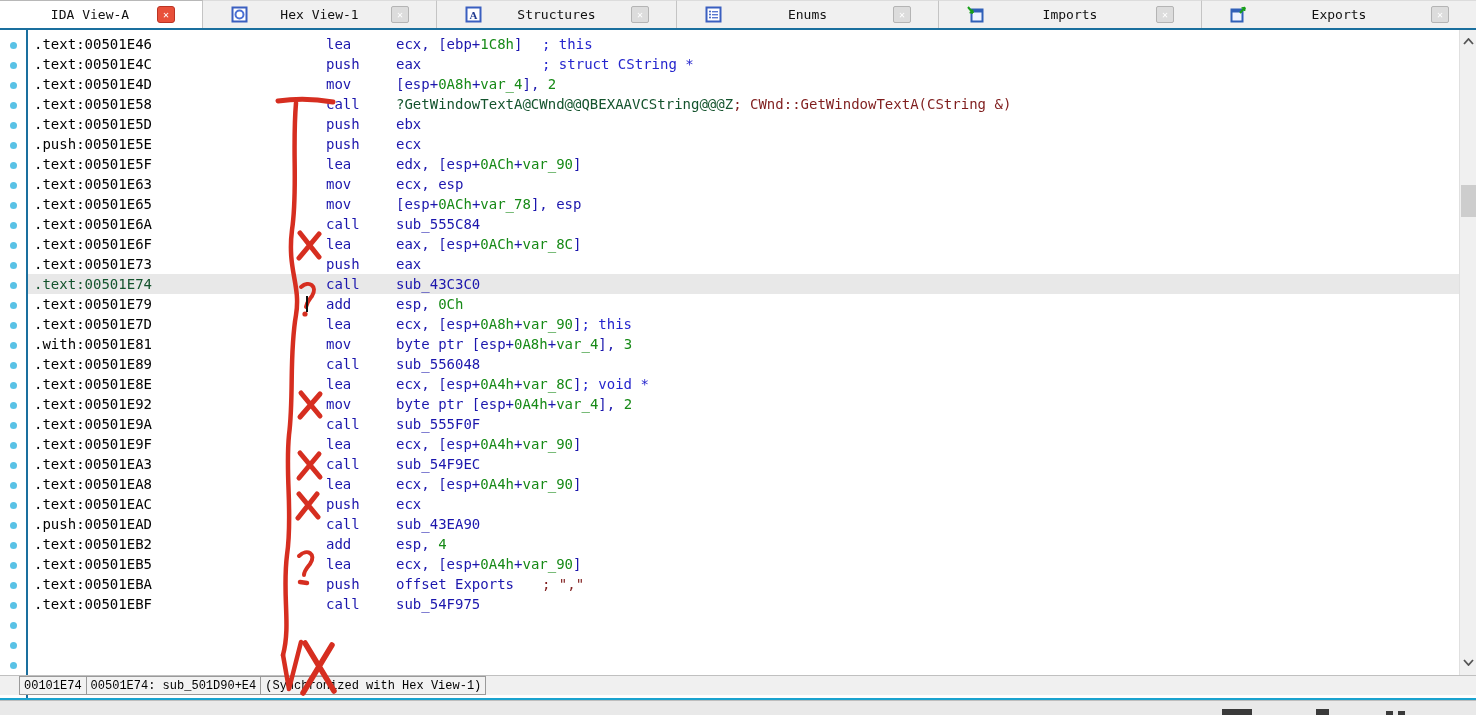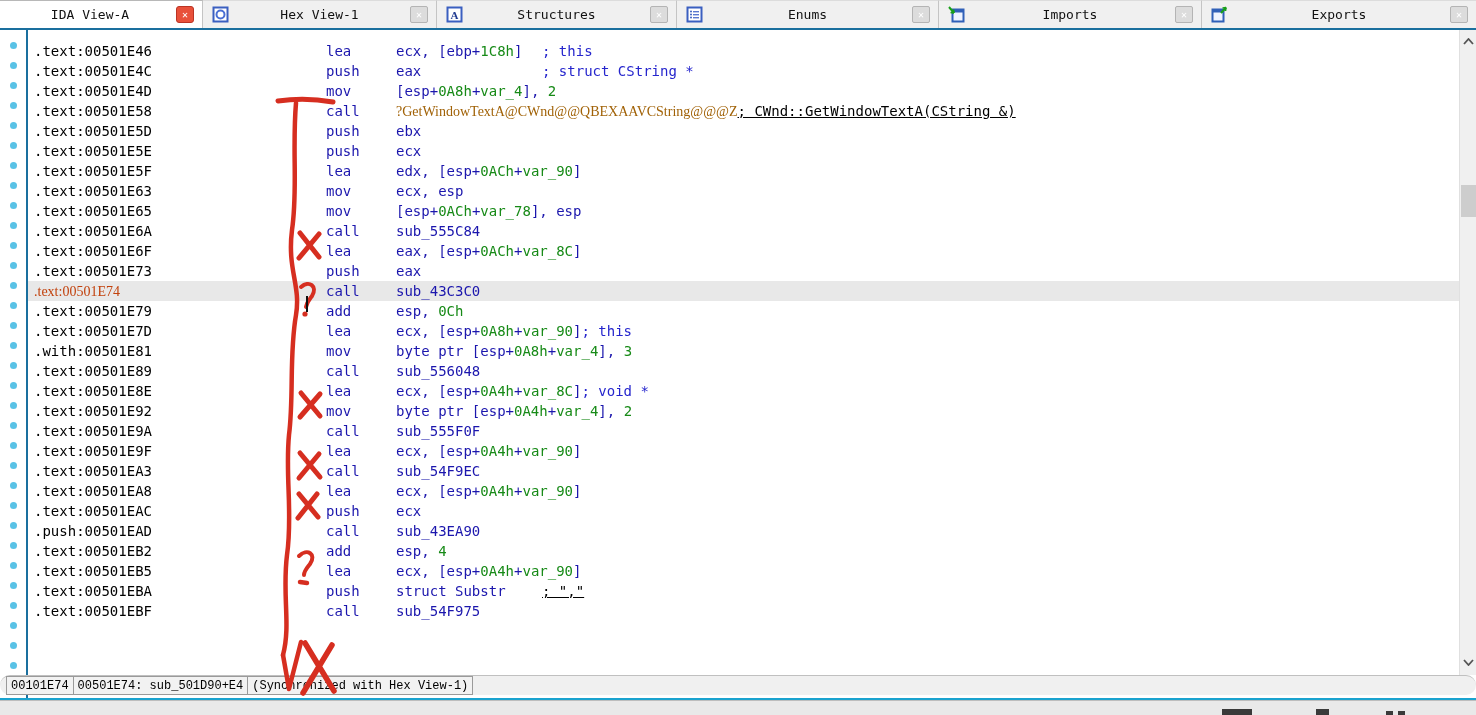--- a/index.html
+++ b/index.html
@@ -9,64 +9,64 @@
     position:relative;
   }
   
   .tabbar{
     height:30px;background:#f0f0f0;display:flex;box-sizing:border-box;
     border-bottom:2px solid #1a6f9e;
   }
   .tab{
     display:flex;align-items:center;box-sizing:border-box;
     border-right:1px solid #c4c4c4;border-top:1px solid #dcdcdc;
-    font-size:13px;color:#111;background:#f0f0f0;padding:0 4px;
+    font-size:13px;color:#111;background:#f0f0f0;padding:0 23px;
   }
   .tab.active{background:#ffffff;border-top:1px solid #b8b8b8;}
   .tab .label{flex:1;text-align:center;white-space:nowrap;}
   .tabicon{width:17px;height:17px;margin-left:5px;flex:0 0 auto;}
   .closebtn{
     width:16px;height:15px;margin-right:4px;flex:0 0 auto;border-radius:3px;
     display:flex;align-items:center;justify-content:center;
     font-size:10px;font-weight:bold;line-height:1;cursor:default;
   }
   .closebtn.red{background:#e8503a;border:1px solid #bb3424;color:#fff;}
   .closebtn.gray{background:#dcdcdc;border:1px solid #b4b4b4;color:#fff;border-radius:2px;}
   
   .content{position:relative;width:1476px;height:668px;background:#fff;}
   .gutter{
     position:absolute;left:0;top:0;width:26px;height:668px;background:#fff;
     border-right:2px solid #1a6f9e;box-sizing:content-box;z-index:1;
   }
   .dot{position:absolute;left:10px;width:7px;height:7px;border-radius:50%;background:#59c2e6;}
-  .rows{position:absolute;left:28px;top:11px;right:17px;z-index:1;}
+  .rows{position:absolute;left:28px;top:4px;right:17px;z-index:1;}
   .row{height:20px;line-height:20px;font-size:14px;white-space:pre;color:#1b16ad;}
   .row.cur{background:#e8e8e8;}
   .addr{display:inline-block;width:298px;padding-left:6px;box-sizing:border-box;color:#000;}
-  .row.cur .addr{color:#c2410c;font-family:Liberation Serif, serif;}
+  .row.cur .addr{color:#14532d;}
   .mn{display:inline-block;width:70px;}
   .ops{display:inline-block;min-width:146px;}
   .c-i{color:#1b16ad;}
   .c-n{color:#178a17;}
   .c-c{color:#2525cd;}
-  .c-g{color:#000000;text-decoration:underline;}
-  .c-p{color:#a16207;font-family:Liberation Serif, serif;}
+  .c-g{color:#7f1d1d;}
+  .c-p{color:#14532d;}
   
   .scrollbar{
     position:absolute;right:0;top:0;width:17px;height:645px;background:#f0f0f0;z-index:2;
     border-left:1px solid #e0e0e0;box-sizing:border-box;
   }
   .sb-btn{position:absolute;left:0;width:17px;height:18px;display:flex;align-items:center;justify-content:center;}
   .sb-thumb{position:absolute;left:1px;top:155px;width:15px;height:32px;background:#cdcdcd;}
   
   .statusbar{
     position:absolute;left:0;top:645px;width:1476px;height:20px;background:#f0f0f0;
     border-top:1px solid #c0c0c0;box-sizing:border-box;z-index:3;
     font-family:"Liberation Mono","DejaVu Sans Mono",monospace;font-size:12px;color:#000;
-    display:flex;align-items:center;padding-left:6px;border-radius:10px;
+    display:flex;align-items:center;padding-left:19px;
   }
   .scell{
     display:inline-block;border:1px solid #9a9a9a;height:19px;line-height:18px;
     padding:0 4px;box-sizing:border-box;background:#f2f2f2;white-space:nowrap;
     border-right:none;
   }
   .scell:last-child{border-right:1px solid #9a9a9a;}
   
   .bottomline{position:absolute;left:0;top:698px;width:1476px;height:2px;background:#1aa3cf;}
   .bottomstrip{position:absolute;left:0;top:700px;width:1476px;height:15px;background:#e9e9e9;border-top:1px solid #bdbdbd;box-sizing:border-box;}
@@ -169,21 +169,21 @@
       <div class="dot" style="top: 612px;"></div>
       <div class="dot" style="top: 632px;"></div>
       <div class="dot" style="top: 652px;"></div>
     </div>
   <div class="rows">
       <div class="row"><span class="addr">.text:00501E46</span><span class="mn c-i">lea</span><span class="ops"><span class="c-i">ecx, [ebp+</span><span class="c-n">1C8h</span><span class="c-i">]</span></span><span class="c-c">; this</span></div>
       <div class="row"><span class="addr">.text:00501E4C</span><span class="mn c-i">push</span><span class="ops"><span class="c-i">eax</span></span><span class="c-c">; struct CString *</span></div>
       <div class="row"><span class="addr">.text:00501E4D</span><span class="mn c-i">mov</span><span class="ops"><span class="c-i">[esp+</span><span class="c-n">0A8h</span><span class="c-i">+</span><span class="c-n">var_4</span><span class="c-i">], </span><span class="c-n">2</span></span></div>
       <div class="row"><span class="addr">.text:00501E58</span><span class="mn c-i">call</span><span class="ops"><span class="c-p">?GetWindowTextA@CWnd@@QBEXAAVCString@@@Z</span></span><span class="c-g">; CWnd::GetWindowTextA(CString &amp;)</span></div>
       <div class="row"><span class="addr">.text:00501E5D</span><span class="mn c-i">push</span><span class="ops"><span class="c-i">ebx</span></span></div>
-      <div class="row"><span class="addr">.text:00501E5E</span><span class="mn c-i">push</span><span class="ops"><span class="c-i">ecx</span></span></div>
+      <div class="row"><span class="addr">.push:00501E5E</span><span class="mn c-i">push</span><span class="ops"><span class="c-i">ecx</span></span></div>
       <div class="row"><span class="addr">.text:00501E5F</span><span class="mn c-i">lea</span><span class="ops"><span class="c-i">edx, [esp+</span><span class="c-n">0ACh</span><span class="c-i">+</span><span class="c-n">var_90</span><span class="c-i">]</span></span></div>
       <div class="row"><span class="addr">.text:00501E63</span><span class="mn c-i">mov</span><span class="ops"><span class="c-i">ecx, esp</span></span></div>
       <div class="row"><span class="addr">.text:00501E65</span><span class="mn c-i">mov</span><span class="ops"><span class="c-i">[esp+</span><span class="c-n">0ACh</span><span class="c-i">+</span><span class="c-n">var_78</span><span class="c-i">], esp</span></span></div>
       <div class="row"><span class="addr">.text:00501E6A</span><span class="mn c-i">call</span><span class="ops"><span class="c-i">sub_555C84</span></span></div>
       <div class="row"><span class="addr">.text:00501E6F</span><span class="mn c-i">lea</span><span class="ops"><span class="c-i">eax, [esp+</span><span class="c-n">0ACh</span><span class="c-i">+</span><span class="c-n">var_8C</span><span class="c-i">]</span></span></div>
       <div class="row"><span class="addr">.text:00501E73</span><span class="mn c-i">push</span><span class="ops"><span class="c-i">eax</span></span></div>
       <div class="row cur"><span class="addr">.text:00501E74</span><span class="mn c-i">call</span><span class="ops"><span class="c-i">sub_43C3C0</span></span></div>
       <div class="row"><span class="addr">.text:00501E79</span><span class="mn c-i">add</span><span class="ops"><span class="c-i">esp, </span><span class="c-n">0Ch</span></span></div>
       <div class="row"><span class="addr">.text:00501E7D</span><span class="mn c-i">lea</span><span class="ops"><span class="c-i">ecx, [esp+</span><span class="c-n">0A8h</span><span class="c-i">+</span><span class="c-n">var_90</span><span class="c-i">]</span></span><span class="c-c">; this</span></div>
       <div class="row"><span class="addr">.with:00501E81</span><span class="mn c-i">mov</span><span class="ops"><span class="c-i">byte ptr [esp+</span><span class="c-n">0A8h</span><span class="c-i">+</span><span class="c-n">var_4</span><span class="c-i">], </span><span class="c-n">3</span></span></div>
@@ -191,21 +191,21 @@
       <div class="row"><span class="addr">.text:00501E8E</span><span class="mn c-i">lea</span><span class="ops"><span class="c-i">ecx, [esp+</span><span class="c-n">0A4h</span><span class="c-i">+</span><span class="c-n">var_8C</span><span class="c-i">]</span></span><span class="c-c">; void *</span></div>
       <div class="row"><span class="addr">.text:00501E92</span><span class="mn c-i">mov</span><span class="ops"><span class="c-i">byte ptr [esp+</span><span class="c-n">0A4h</span><span class="c-i">+</span><span class="c-n">var_4</span><span class="c-i">], </span><span class="c-n">2</span></span></div>
       <div class="row"><span class="addr">.text:00501E9A</span><span class="mn c-i">call</span><span class="ops"><span class="c-i">sub_555F0F</span></span></div>
       <div class="row"><span class="addr">.text:00501E9F</span><span class="mn c-i">lea</span><span class="ops"><span class="c-i">ecx, [esp+</span><span class="c-n">0A4h</span><span class="c-i">+</span><span class="c-n">var_90</span><span class="c-i">]</span></span></div>
       <div class="row"><span class="addr">.text:00501EA3</span><span class="mn c-i">call</span><span class="ops"><span class="c-i">sub_54F9EC</span></span></div>
       <div class="row"><span class="addr">.text:00501EA8</span><span class="mn c-i">lea</span><span class="ops"><span class="c-i">ecx, [esp+</span><span class="c-n">0A4h</span><span class="c-i">+</span><span class="c-n">var_90</span><span class="c-i">]</span></span></div>
       <div class="row"><span class="addr">.text:00501EAC</span><span class="mn c-i">push</span><span class="ops"><span class="c-i">ecx</span></span></div>
       <div class="row"><span class="addr">.push:00501EAD</span><span class="mn c-i">call</span><span class="ops"><span class="c-i">sub_43EA90</span></span></div>
       <div class="row"><span class="addr">.text:00501EB2</span><span class="mn c-i">add</span><span class="ops"><span class="c-i">esp, </span><span class="c-n">4</span></span></div>
       <div class="row"><span class="addr">.text:00501EB5</span><span class="mn c-i">lea</span><span class="ops"><span class="c-i">ecx, [esp+</span><span class="c-n">0A4h</span><span class="c-i">+</span><span class="c-n">var_90</span><span class="c-i">]</span></span></div>
-      <div class="row"><span class="addr">.text:00501EBA</span><span class="mn c-i">push</span><span class="ops"><span class="c-i">struct Substr</span></span><span class="c-g">; ","</span></div>
+      <div class="row"><span class="addr">.text:00501EBA</span><span class="mn c-i">push</span><span class="ops"><span class="c-i">offset Exports</span></span><span class="c-g">; ","</span></div>
       <div class="row"><span class="addr">.text:00501EBF</span><span class="mn c-i">call</span><span class="ops"><span class="c-i">sub_54F975</span></span></div>
     </div>
 
   <div class="cursorbar"></div>
 
   <div class="scrollbar">
     <div class="sb-btn" style="top:2px">
       <svg width="11" height="7" viewBox="0 0 11 7">
           <path d="M1,6 L5.5,1 L10,6" fill="none" stroke="#555" stroke-width="1.8"></path>
         </svg>

